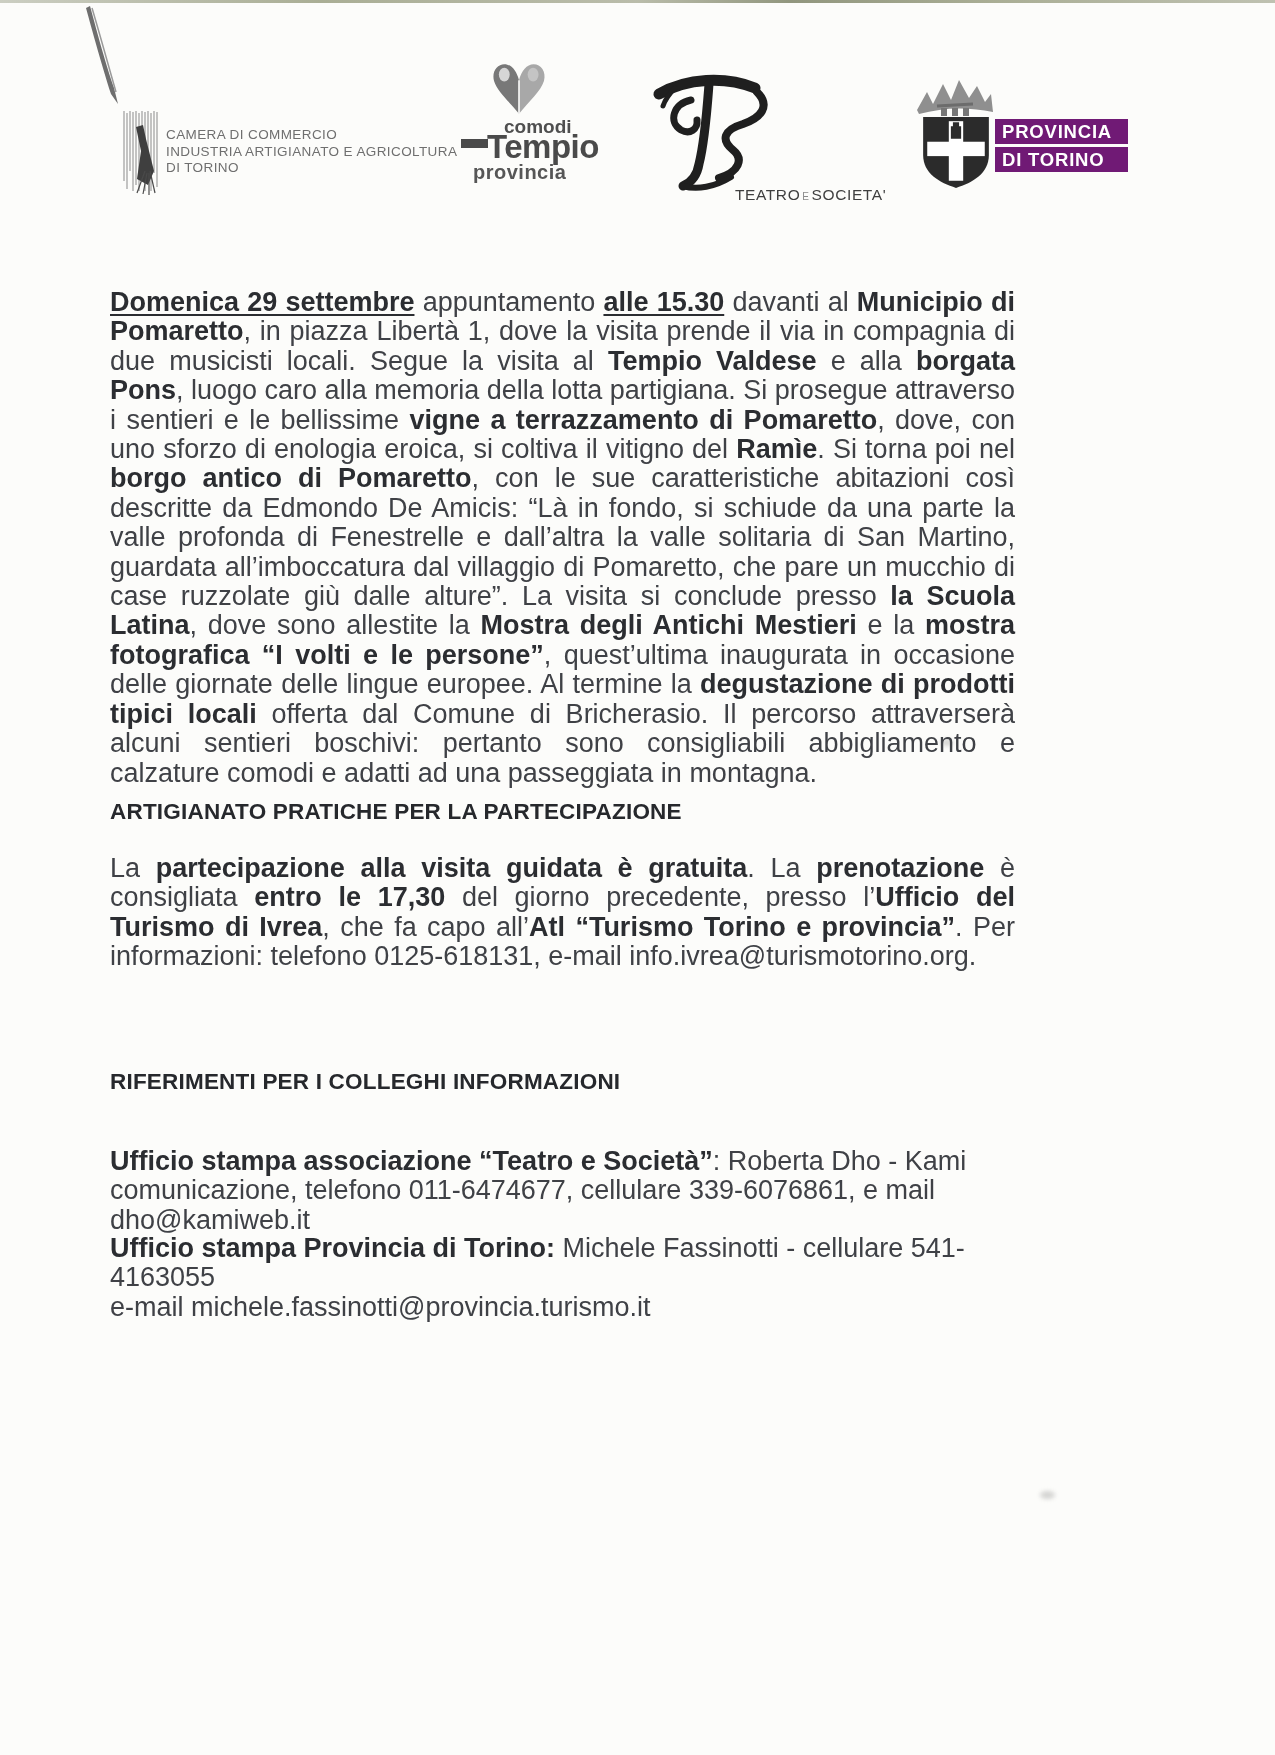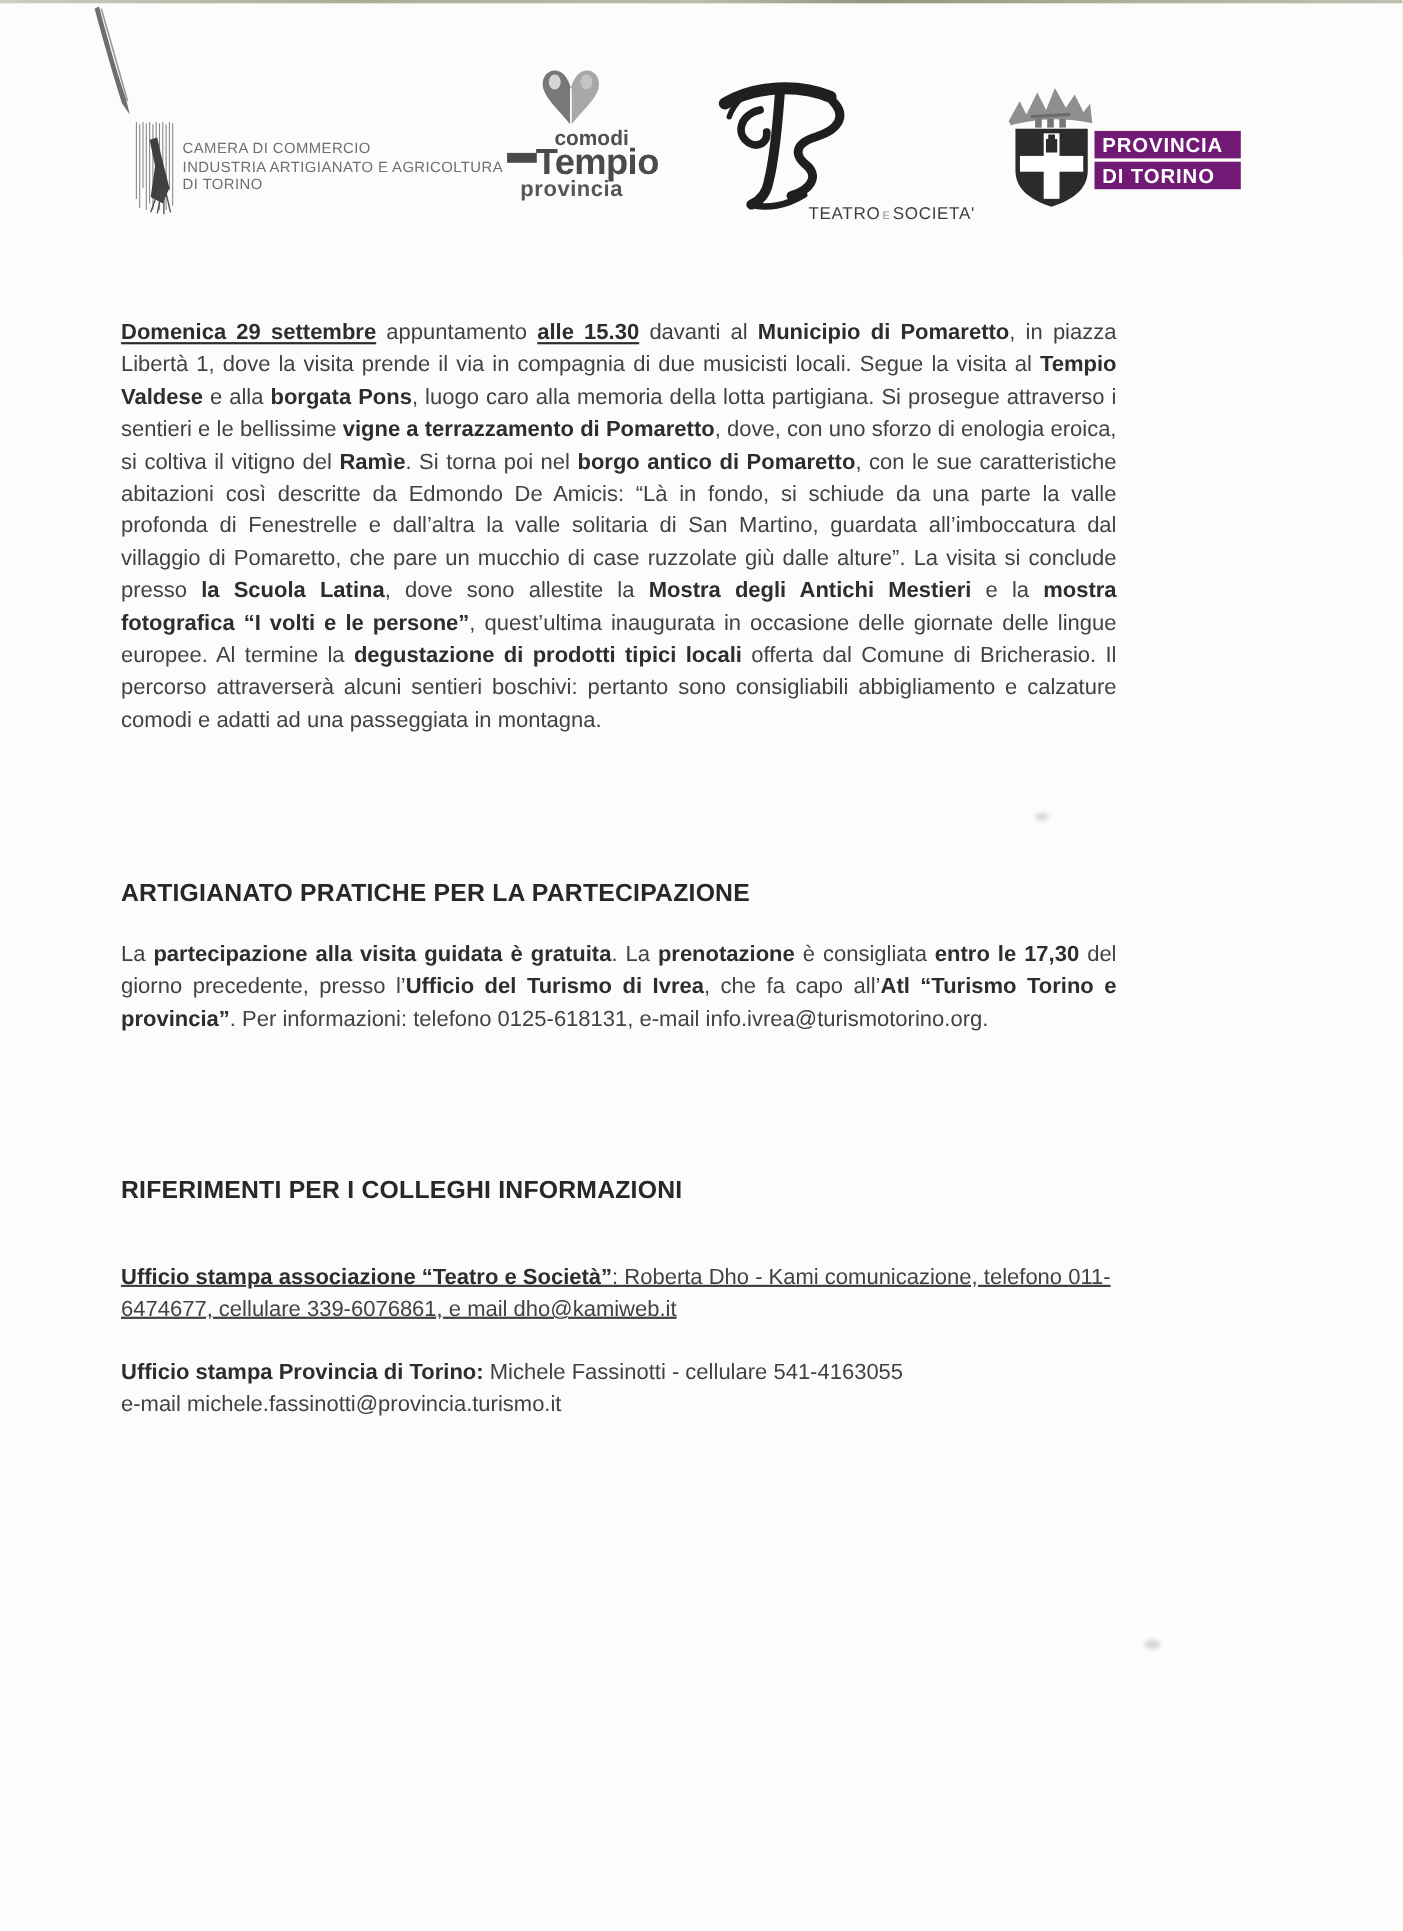--- a/index.html
+++ b/index.html
@@ -8,21 +8,21 @@
     background:#fcfcfa;overflow:hidden;
     font-family:"Liberation Sans","DejaVu Sans",sans-serif;
     color:#3f4146;
     padding-left:32px;
   }
   .scan-topline{position:absolute;left:0;top:0;width:1275px;height:3px;
     background:linear-gradient(90deg,#c3c6b8 0%,#9ba083 25%,#aeb19c 50%,#7e8468 62%,#9ba083 78%,#b4b7a4 100%);
     opacity:.85;}
   .abs{position:absolute;}
   
-  .para{position:absolute;left:110px;width:905px;font-size:20px;line-height:29.4px;color:#3f4146;}
+  .para{position:absolute;left:110px;width:905px;font-size:27px;line-height:29.4px;color:#3f4146;}
   .para.justify{text-align:justify;}
   .st-b{font-weight:bold;color:#2b2d31;}
   .st-u{text-decoration:underline;text-underline-offset:3px;}
   .heading{position:absolute;left:110px;font-size:22.5px;font-weight:bold;color:#26282c;letter-spacing:.2px;}
   
   .camera-text{position:absolute;left:166px;top:127px;font-size:13.5px;line-height:16.5px;color:#6f6f6f;letter-spacing:.4px;}
   
   .turismo-small{position:absolute;left:504px;top:116px;font-size:19px;font-weight:600;color:#4f4f4f;}
   .turismo-big{position:absolute;left:487px;top:128px;font-size:33px;font-weight:bold;color:#4a4a4a;letter-spacing:-.5px;}
   .turismo-bar{position:absolute;left:461px;top:139px;width:27px;height:9px;background:#4a4a4a;}
@@ -126,20 +126,20 @@
   </div>
 
   <div class="para justify" style="top:288px;"><span class="st-b st-u">Domenica 29 settembre</span><span> appuntamento </span><span class="st-b st-u">alle 15.30</span><span> davanti al </span><span class="st-b">Municipio di Pomaretto</span><span>, in piazza Libertà 1, dove la visita prende il via in compagnia di due musicisti locali. Segue la visita al </span><span class="st-b">Tempio Valdese</span><span> e alla </span><span class="st-b">borgata Pons</span><span>, luogo caro alla memoria della lotta partigiana. Si prosegue attraverso i sentieri e le bellissime </span><span class="st-b">vigne a terrazzamento di Pomaretto</span><span>, dove, con uno sforzo di enologia eroica, si coltiva il vitigno del </span><span class="st-b">Ramìe</span><span>. Si torna poi nel </span><span class="st-b">borgo antico di Pomaretto</span><span>, con le sue caratteristiche abitazioni così descritte da Edmondo De Amicis: “Là in fondo, si schiude da una parte la valle profonda di Fenestrelle e dall’altra la valle solitaria di San Martino, guardata all’imboccatura dal villaggio di Pomaretto, che pare un mucchio di case ruzzolate giù dalle alture”. La visita si conclude presso </span><span class="st-b">la Scuola Latina</span><span>, dove sono allestite la </span><span class="st-b">Mostra degli Antichi Mestieri</span><span> e la </span><span class="st-b">mostra fotografica “I volti e le persone”</span><span>, quest’ultima inaugurata in occasione delle giornate delle lingue europee. Al termine la </span><span class="st-b">degustazione di prodotti tipici locali</span><span> offerta dal Comune di Bricherasio. Il percorso attraverserà alcuni sentieri boschivi: pertanto sono consigliabili abbigliamento e calzature comodi e adatti ad una passeggiata in montagna.</span></div>
 
   <div class="heading" style="top:799px;">ARTIGIANATO PRATICHE PER LA PARTECIPAZIONE</div>
 
   <div class="para justify" style="top:854px;"><span>La </span><span class="st-b">partecipazione alla visita guidata è gratuita</span><span>. La </span><span class="st-b">prenotazione</span><span> è consigliata </span><span class="st-b">entro le 17,30</span><span> del giorno precedente, presso l’</span><span class="st-b">Ufficio del Turismo di Ivrea</span><span>, che fa capo all’</span><span class="st-b">Atl “Turismo Torino e provincia”</span><span>. Per informazioni: telefono 0125-618131, e-mail info.ivrea@turismotorino.org.</span></div>
 
   <div class="heading" style="top:1069px;">RIFERIMENTI PER I COLLEGHI INFORMAZIONI</div>
 
-  <div class="para" style="top:1147px;text-decoration:underline;"><span class="st-b">Ufficio stampa associazione “Teatro e Società”</span><span>: Roberta Dho - Kami comunicazione, telefono 011-6474677, cellulare 339-6076861, e mail dho@kamiweb.it</span></div>
+  <div class="para" style="top:1147px;"><span class="st-b">Ufficio stampa associazione “Teatro e Società”</span><span>: Roberta Dho - Kami comunicazione, telefono 011-6474677, cellulare 339-6076861, e mail dho@kamiweb.it</span></div>
 
   <div class="para" style="top:1234px;">
     <div><span class="st-b">Ufficio stampa Provincia di Torino:</span><span> Michele Fassinotti  - cellulare 541-4163055</span></div>
     <div><span>e-mail michele.fassinotti@provincia.turismo.it</span></div>
   </div>
 
 </div>
 
 </body></html>

